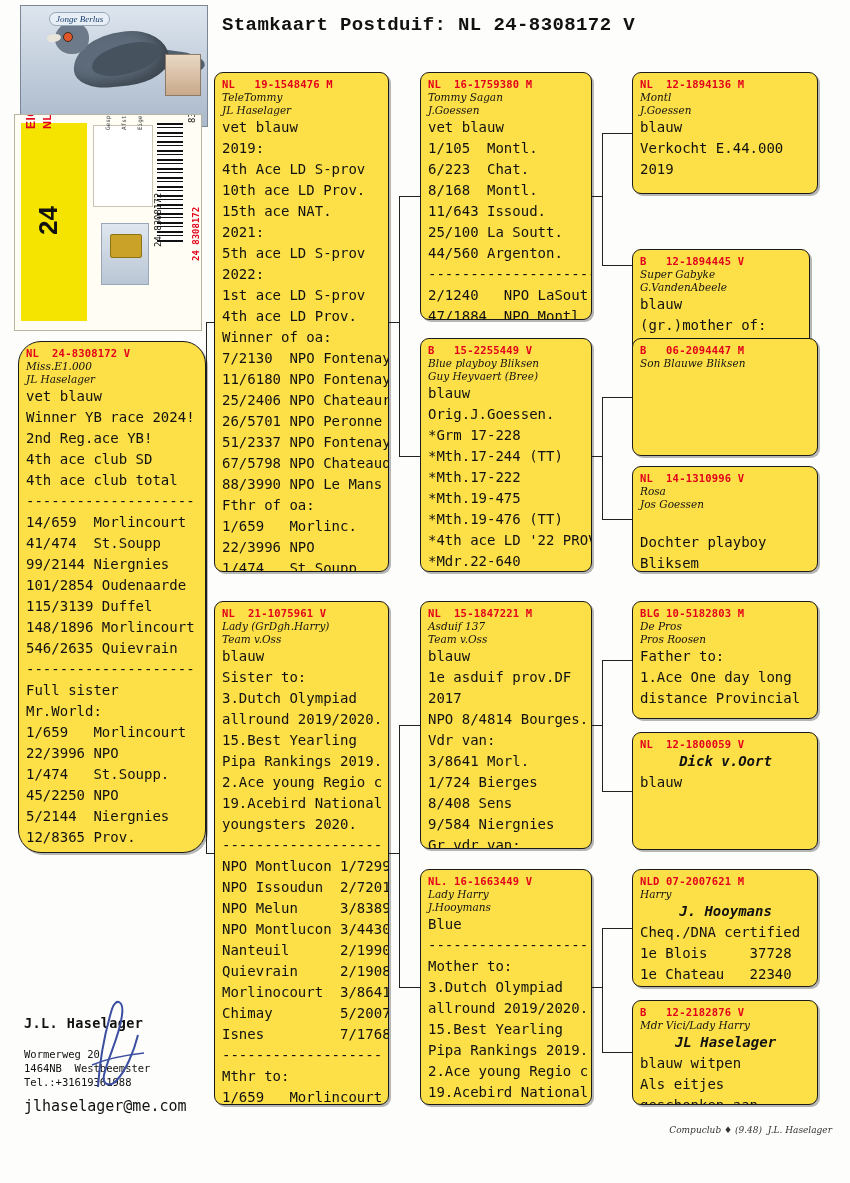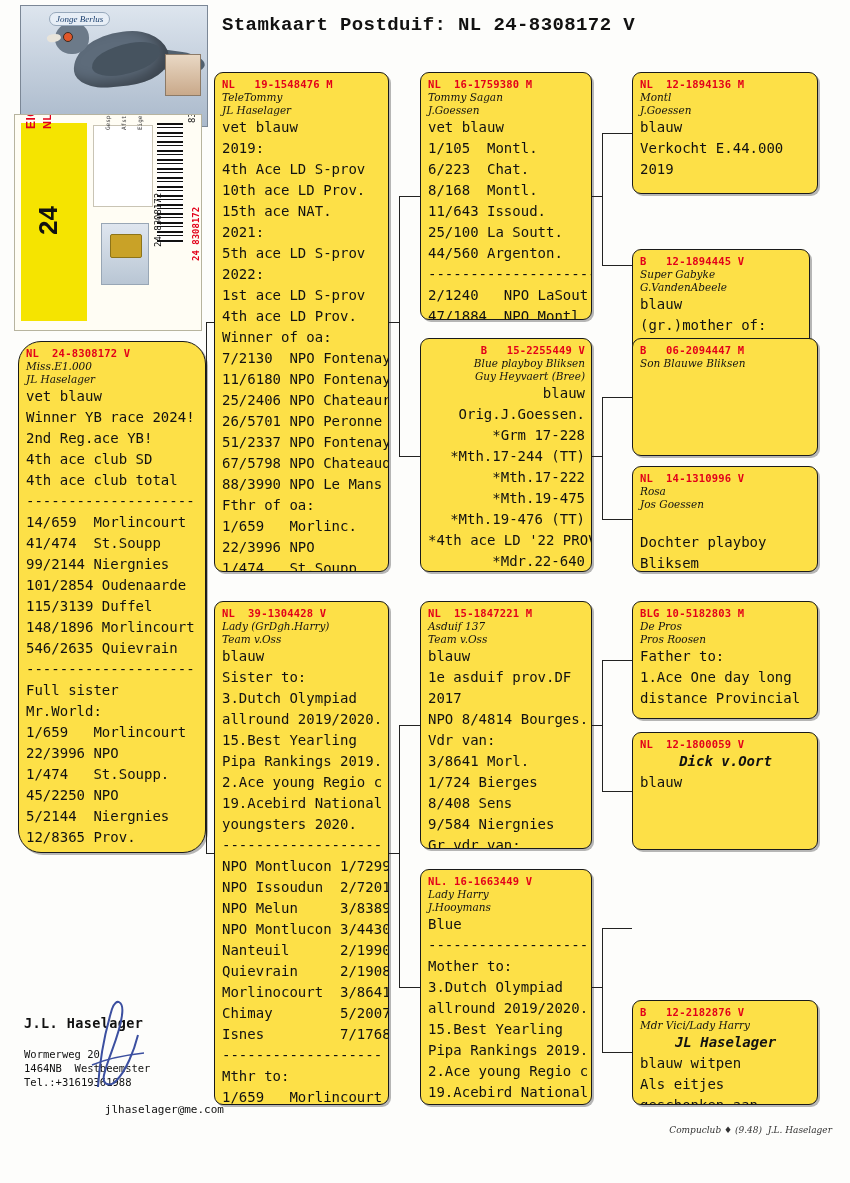--- a/index.html
+++ b/index.html
@@ -171,21 +171,21 @@
   #sig .name{
     font-family:"DejaVu Sans Mono",monospace;
     font-size:13.5px;font-weight:bold;letter-spacing:.4px;color:#111;
   }
   #sig .addr{
     font-family:"DejaVu Sans Mono",monospace;
     font-size:10.5px;line-height:14px;color:#111;white-space:pre;margin-top:16px;
   }
   #sig .mail{
     font-family:"DejaVu Sans Mono",monospace;
-    font-size:11px;color:#111;margin-top:14px;text-align:right;
+    font-size:15px;color:#111;margin-top:8px;
   }
   #scribble{
     position:absolute;left:86px;top:995px;width:70px;height:100px;
     pointer-events:none;
   }
   #footer-right{
     position:absolute;right:18px;top:1125px;
     font-family:"DejaVu Serif",serif;font-style:italic;
     font-size:9px;color:#333;white-space:pre;
   }
@@ -286,21 +286,21 @@
 22/3996 NPO
 1/474   St.Soupp.
 45/2250 NPO
 5/2144  Niergnies
 2/1563  Niergnies
 18/808  Le Mans
 6/1266  Niergnies</div>
   </div>
 
   <div class="box" id="box-dam" style="left:214px;top:601px;width:175px;height:504px;">
-    <div class="hdr">NL  39-1304428 V</div>
+    <div class="hdr">NL  21-1075961 V</div>
     <div class="nm">Lady (GrDgh.Harry)</div>
     <div class="nm">Team v.Oss</div>
     <div class="bd">blauw
 Sister to:
 3.Dutch Olympiad
 allround 2019/2020.
 15.Best Yearling
 Pipa Rankings 2019.
 2.Ace young Regio c
 19.Acebird National
@@ -335,21 +335,21 @@
 8/168  Montl.
 11/643 Issoud.
 25/100 La Soutt.
 44/560 Argenton.
 --------------------
 2/1240   NPO LaSout
 47/1884  NPO Montl.
 45/1575  NPO Chat.</div>
   </div>
 
-  <div class="box" style="left:420px;top:338px;width:172px;height:234px;text-align:right;">
+  <div class="box" style="left:420px;top:338px;width:172px;height:234px;">
     <div class="hdr">B   15-2255449 V</div>
     <div class="nm">Blue playboy Bliksen</div>
     <div class="nm">Guy Heyvaert (Bree)</div>
     <div class="bd">blauw
 Orig.J.Goessen.
 *Grm 17-228
 *Mth.17-244 (TT)
 *Mth.17-222
 *Mth.19-475
 *Mth.19-476 (TT)
@@ -436,20 +436,28 @@
 distance Provincial</div>
   </div>
 
   <div class="box" style="left:632px;top:732px;width:186px;height:118px;">
     <div class="hdr">NL  12-1800059 V</div>
     <div class="nm"></div>
     <div class="nm bd bold">Dick v.Oort</div>
     <div class="bd">blauw</div>
   </div>
 
+  <div class="box" style="left:632px;top:869px;width:186px;height:118px;">
+    <div class="hdr">NLD 07-2007621 M</div>
+    <div class="nm">Harry</div>
+    <div class="nm bd bold">J. Hooymans</div>
+    <div class="bd">Cheq./DNA certified
+1e Blois     37728
+1e Chateau   22340</div>
+  </div>
 
   <div class="box" style="left:632px;top:1000px;width:186px;height:105px;">
     <div class="hdr">B   12-2182876 V</div>
     <div class="nm">Mdr Vici/Lady Harry</div>
     <div class="nm bd bold">JL Haselager</div>
     <div class="bd">blauw witpen
 Als eitjes
 geschonken aan</div>
   </div>
 

